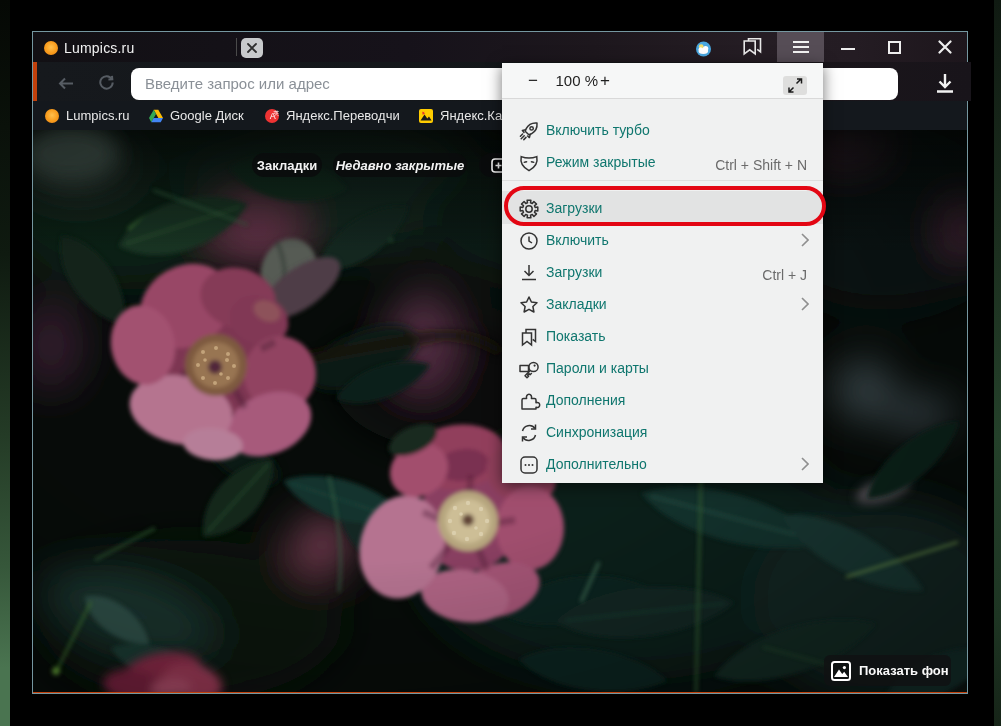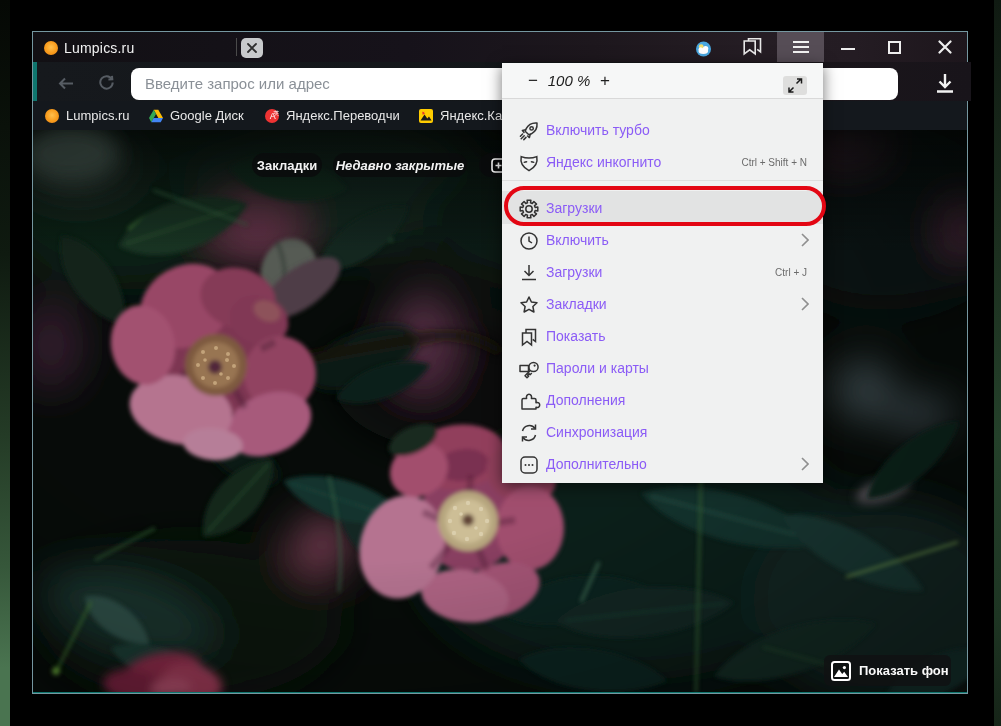--- a/index.html
+++ b/index.html
@@ -3,21 +3,21 @@
 <meta charset="utf-8">
 <style>
   html,body{margin:0;padding:0;background:#000;}
   *{box-sizing:border-box;font-family:"Liberation Sans",sans-serif;}
   #canvas{position:relative;width:1001px;height:726px;background:#000;overflow:hidden;}
   #lstripe{position:absolute;left:0;top:0;width:10px;height:726px;
     background:linear-gradient(#050804 0%,#0f1a10 35%,#243b26 60%,#36573a 78%,#4a7450 92%,#4a7450 100%);}
   #rstripe{position:absolute;right:0;top:0;width:7px;height:726px;
     background:linear-gradient(#101a12 0%,#1c2f1f 35%,#24402a 60%,#1e3523 85%,#162418 100%);}
   #win{position:absolute;left:32px;top:31px;width:936px;height:663px;
-    border:1px solid #7597a0;background:#0f766e;}
+    border:1px solid #7597a0;background:#c2410c;}
   
   #titlebar{position:absolute;left:0;top:0;width:100%;height:30px;
     background:linear-gradient(90deg,#121014 0%,#16121a 40%,#1d171d 60%,#251d24 78%,#241c23 88%,#1d161c 100%);}
   .tabfav{position:absolute;left:11px;top:9px;width:14px;height:14px;border-radius:50%;
     background:radial-gradient(circle at 50% 45%,#ffc04d 0%,#f89b1c 55%,#e8831a 100%);}
   .tabtitle{position:absolute;left:31px;top:8px;font-size:14px;color:#f2f2f2;letter-spacing:0.2px;}
   .tabsep{position:absolute;left:203px;top:6px;width:1px;height:18px;background:#4a4a4a;}
   .tabclose{position:absolute;left:208px;top:6px;width:22px;height:20px;border-radius:5px;background:#c8cacc;}
   .tabclose svg{position:absolute;left:5px;top:4px;}
   .tb-ico{position:absolute;top:0;height:30px;}
@@ -39,22 +39,22 @@
     background:rgba(16,17,18,0.82);color:#fafafa;font-size:13px;font-weight:700;white-space:nowrap;
     display:flex;align-items:center;}
   
   #menu{position:absolute;left:502px;top:63px;width:321px;height:420px;background:#f0f1f1;
     box-shadow:0 3px 14px rgba(0,0,0,0.55);}
   #zoomrow{position:absolute;left:0;top:0;width:100%;height:36px;background:#f6f7f7;
     border-bottom:1px solid #d9d9d9;}
   #zoomrow .z{position:absolute;top:0;height:36px;line-height:36px;color:#1e1e1e;}
   #fsbtn{position:absolute;left:281px;top:13px;width:24px;height:19px;background:#dededd;border-radius:3px;}
   .mi{position:absolute;left:0;width:100%;height:32px;}
-  .mi .lab{position:absolute;left:44px;top:8px;font-size:14px;color:#8b5cf6;}
-  .mi .sc{position:absolute;right:16px;top:11px;font-size:10px;color:#6b6b6b;}
+  .mi .lab{position:absolute;left:44px;top:8px;font-size:14px;color:#0f766e;}
+  .mi .sc{position:absolute;right:16px;top:11px;font-size:14px;color:#6b6b6b;}
   .mi .chev{position:absolute;right:14px;top:9px;}
   .mi svg.mic{position:absolute;left:16px;top:6px;}
   #misep{position:absolute;left:0;top:117px;width:100%;height:1px;background:#dedede;}
   #mihl{position:absolute;left:0;top:128px;width:100%;height:33px;background:#e2e3e3;}
   #redoval{position:absolute;left:504px;top:186px;width:322px;height:40px;border:4px solid #e30613;
     border-radius:20px;background:transparent;z-index:30;}
 </style>
 </head>
 <body>
 <div id="canvas">
@@ -332,21 +332,21 @@
           <path d="M3 17 L8 9.5 L11.2 14 L13.2 11.8 L17 17 Z" fill="#fff"></path>
           <circle cx="13.4" cy="7.6" r="1.6" fill="#fff"></circle>
         </svg>
         <span style="margin-left:8px">Показать фон</span>
       </div>
     </div>
   </div>
   <div id="menu">
     <div id="zoomrow">
       <div class="z" style="left:26px;font-size:17px;">−</div>
-      <div class="z" style="left:38px;width:58px;text-align:center;font-size:15px;font-style:italic;">100 %</div>
+      <div class="z" style="left:38px;width:58px;text-align:right;font-size:15px;">100 %</div>
       <div class="z" style="left:98px;font-size:17px;">+</div>
       <div id="fsbtn">
         <svg style="position:absolute;left:4px;top:2px" width="16" height="15" viewBox="0 0 16 15">
           <path d="M9.5 5.5 L14 1 M10 1 h4.5 v4.5 M6.5 9.5 L2 14 M2 9.5 V14 H6.5" fill="none" stroke="#1a1a1a" stroke-width="1.5"></path>
         </svg>
       </div>
     </div>
     <div id="misep"></div>
     <div id="mihl"></div>
 
@@ -359,21 +359,21 @@
           </g>
       </svg>
       <div class="lab">Включить турбо</div>
     </div>
     <div class="mi" style="top:83px">
       <svg class="mic" width="22" height="22" viewBox="0 0 22 22">
         <path d="M3.2 4.6 C8 6.4 14 6.4 18.8 4.6 C19.7 9.2 18.7 14.6 11 18.6 C3.3 14.6 2.3 9.2 3.2 4.6 Z" fill="none" stroke="#333" stroke-width="1.5"></path>
         <ellipse cx="7.4" cy="10" rx="2" ry="0.85" fill="#333" transform="rotate(-9 7.4 10)"></ellipse>
         <ellipse cx="14.6" cy="10" rx="2" ry="0.85" fill="#333" transform="rotate(9 14.6 10)"></ellipse>
       </svg>
-      <div class="lab">Яндекс инкогнито</div>
+      <div class="lab">Режим закрытые</div>
       <div class="sc">Ctrl + Shift + N</div>
     </div>
     <div class="mi" style="top:129px">
       <svg class="mic" width="22" height="22" viewBox="0 0 22 22">
           <path d="M19.8 9.1 L19.8 12.9 L17.2 12.5 L16.5 14.3 L18.5 15.9 L15.9 18.5 L14.3 16.5 L12.5 17.2 L12.9 19.8 L9.1 19.8 L9.5 17.2 L7.7 16.5 L6.1 18.5 L3.5 15.9 L5.5 14.3 L4.8 12.5 L2.2 12.9 L2.2 9.1 L4.8 9.5 L5.5 7.7 L3.5 6.1 L6.1 3.5 L7.7 5.5 L9.5 4.8 L9.1 2.2 L12.9 2.2 L12.5 4.8 L14.3 5.5 L15.9 3.5 L18.5 6.1 L16.5 7.7 L17.2 9.5 Z" fill="none" stroke="#333" stroke-width="1.5" stroke-linejoin="round"></path>
           <circle cx="11" cy="11" r="3.2" fill="none" stroke="#333" stroke-width="1.5"></circle>
         </svg>
       <div class="lab">Загрузки</div>
     </div>
     <div class="mi" style="top:161px">

